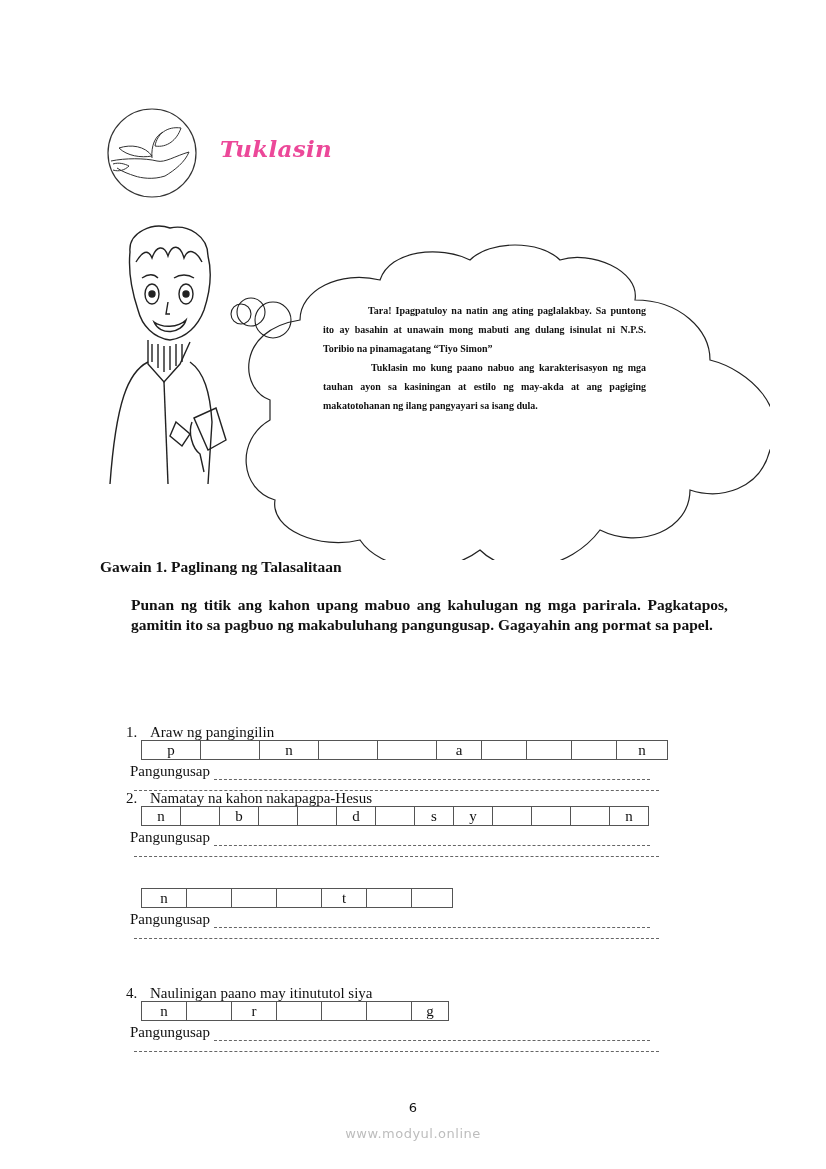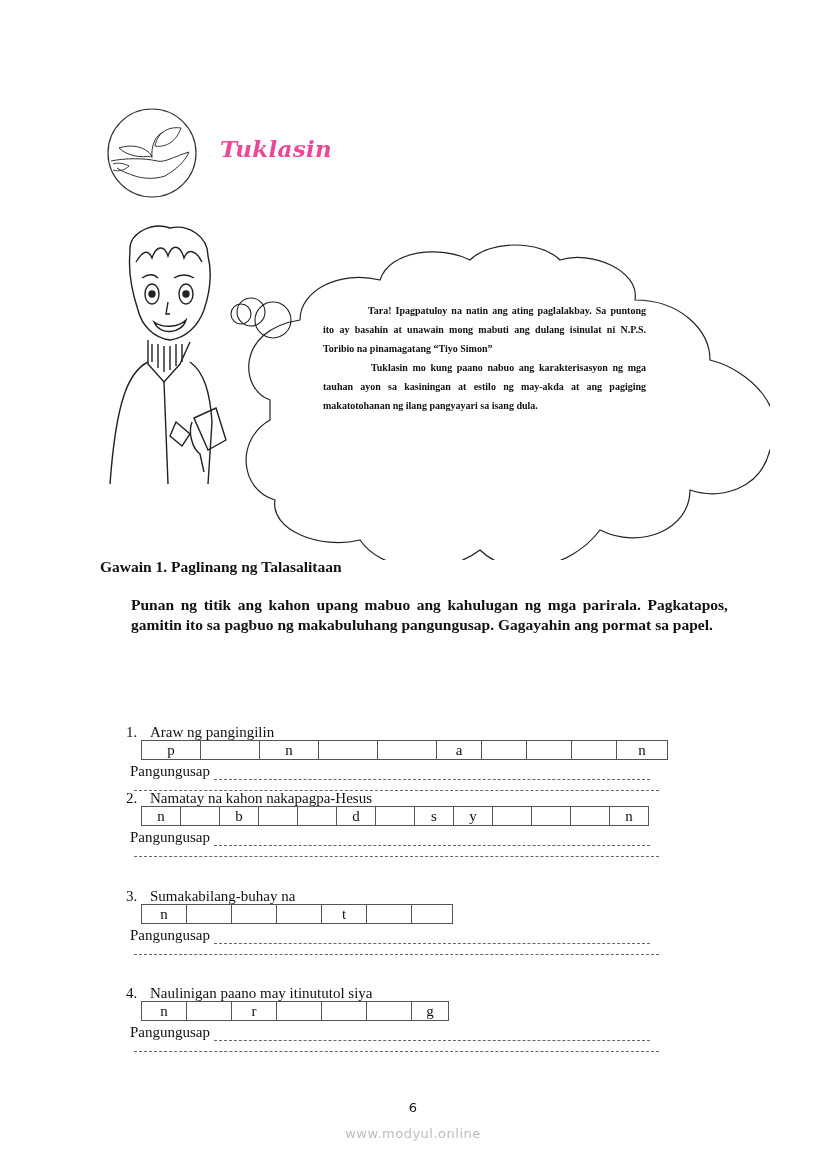--- a/index.html
+++ b/index.html
@@ -139,21 +139,20 @@
         <div class="box" style="width: 38px;"></div>
         <div class="box" style="width: 38px;">n</div>
       </div>
       <div class="sentence-row">
         <span>Pangungusap</span>
         <div class="line"></div>
       </div>
       <div class="second-line"></div>
     </div>
     <div class="item" style="top: 888px;">
-      <div class="item-label"><span class="num">3.</span><span>Sumakabilang-buhay na</span></div>
       <div class="boxes">
         <div class="box" style="width: 44px;">n</div>
         <div class="box" style="width: 44px;"></div>
         <div class="box" style="width: 44px;"></div>
         <div class="box" style="width: 44px;"></div>
         <div class="box" style="width: 44px;">t</div>
         <div class="box" style="width: 44px;"></div>
         <div class="box" style="width: 40px;"></div>
       </div>
       <div class="sentence-row">

